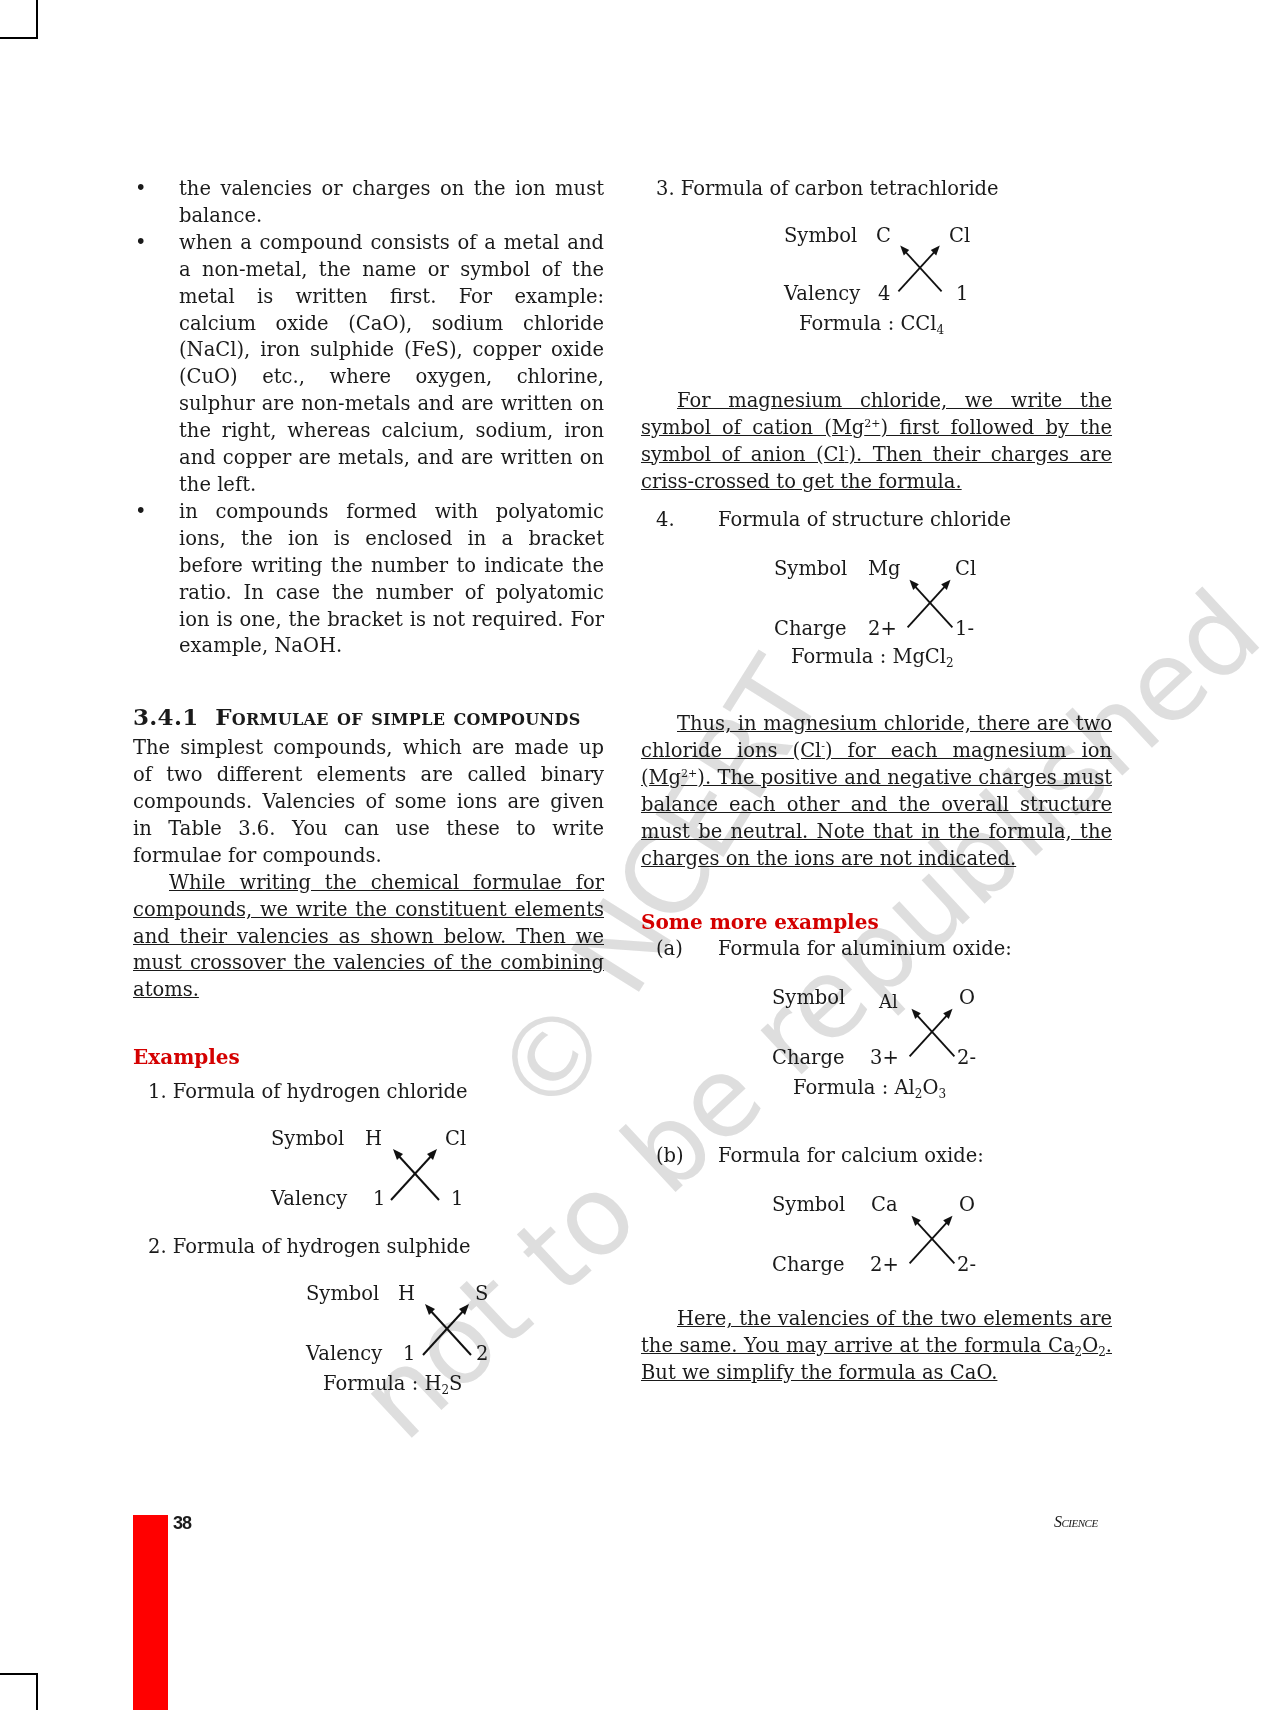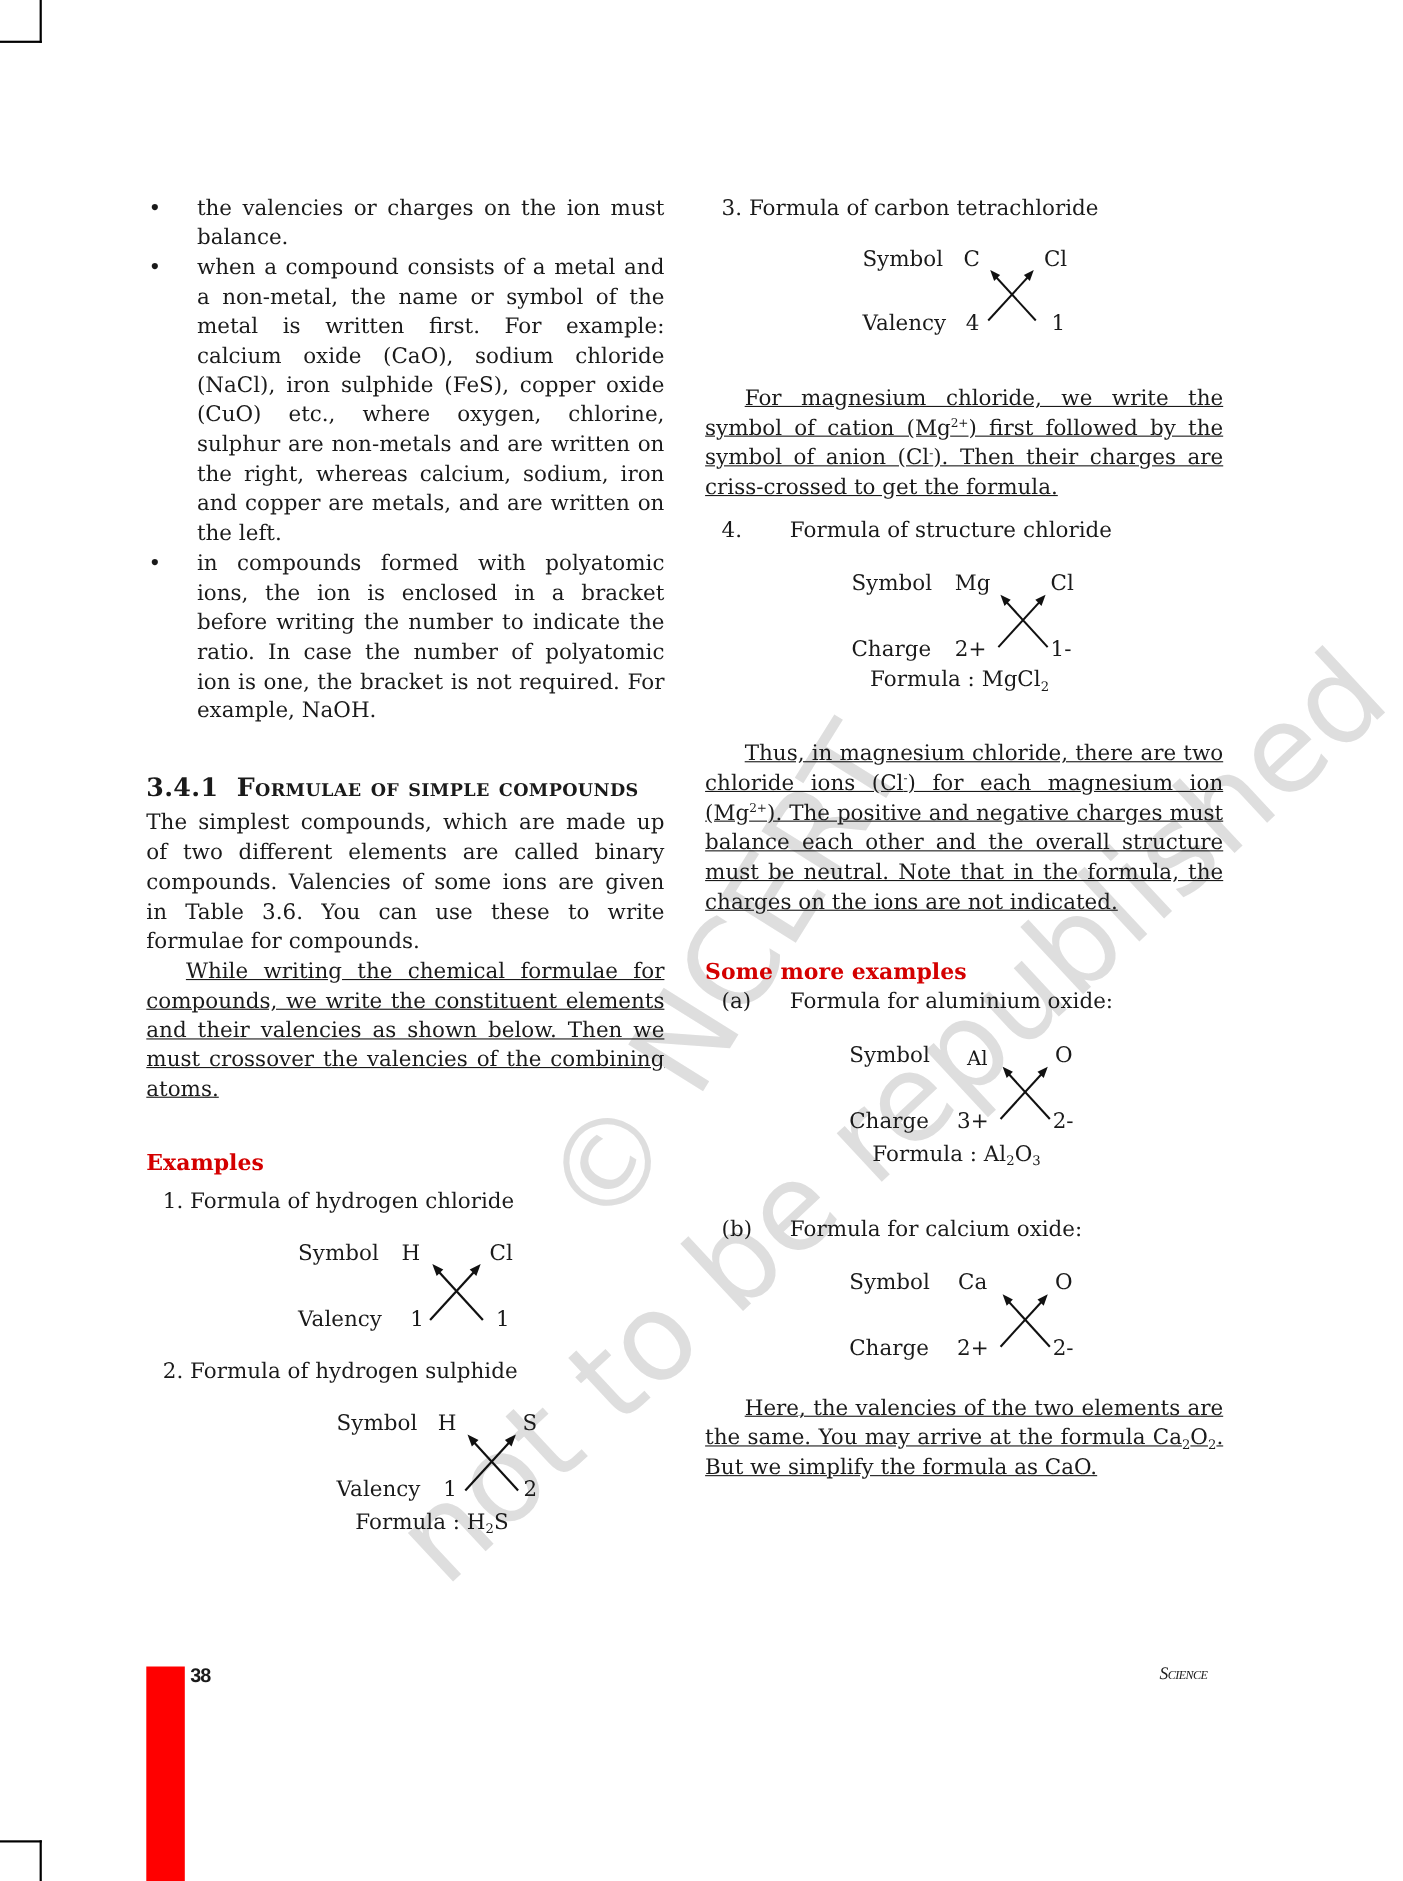--- a/index.html
+++ b/index.html
@@ -110,20 +110,24 @@
     <span class="lbl" style="left:143px; top:78px;">Valency</span>
     <span class="lbl" style="left:237px; top:78px;">4</span>
     <span class="lbl" style="left:315px; top:78px;">1</span>
     <svg style="left:252px; top:36px;" width="54" height="58" viewBox="0 0 60 60">
       <line x1="6" y1="56" x2="48" y2="10" stroke="#111" stroke-width="2"></line>
       <polygon points="52,5 42,10 48,16" fill="#111"></polygon>
       <line x1="54" y1="56" x2="12" y2="10" stroke="#111" stroke-width="2"></line>
       <polygon points="8,5 18,10 12,16" fill="#111"></polygon>
     </svg>
   </div>
+  <div class="formula-line" style="padding-left:158px; margin-top:12px;">
+    <span>Formula :</span>
+    <span>CCl</span><sub>4</sub>
+  </div>
 
   <div style="height:50px"></div>
   <p class="just indent"><span>For magnesium chloride, we write the symbol of cation (Mg</span><sup>2+</sup><span>) first followed by the symbol of anion (Cl</span><sup>-</sup><span>). Then their charges are criss-crossed to get the formula.</span></p>
 
   <div style="height:12px"></div>
   <div style="padding-left:15px;">
     <span style="display:inline-block; width:62px;">4.</span><span>Formula of structure chloride</span>
   </div>
 
   <div class="diagram" style="height:100px;">

